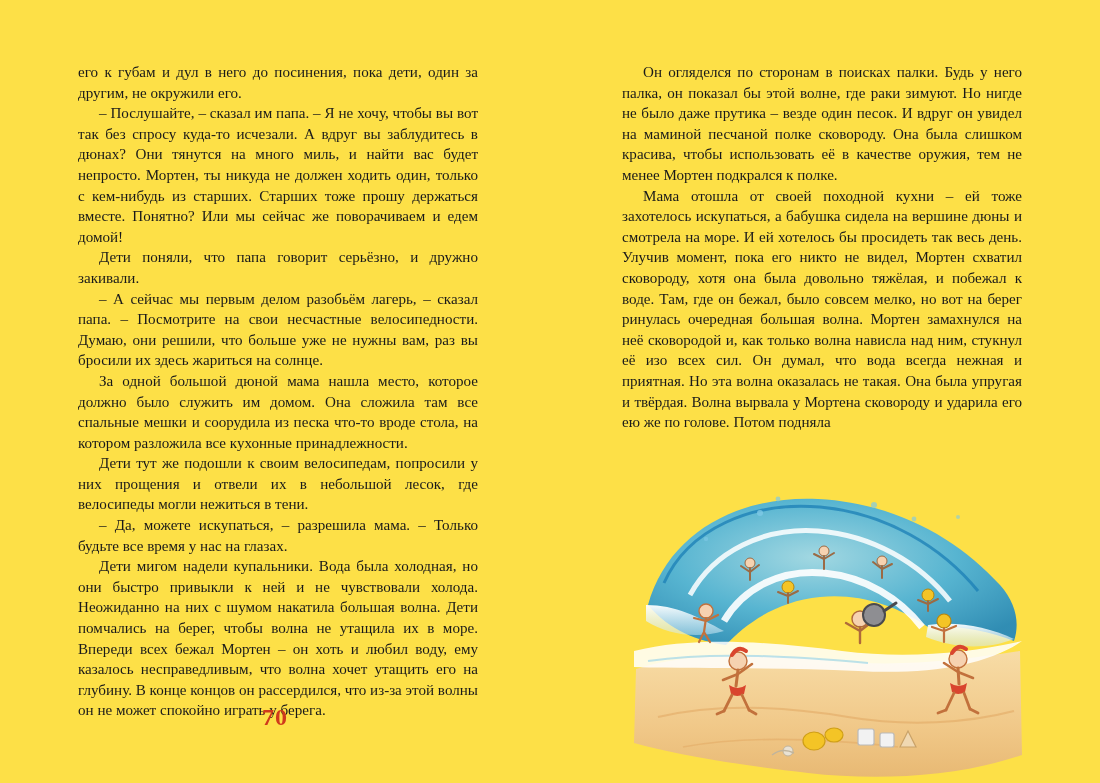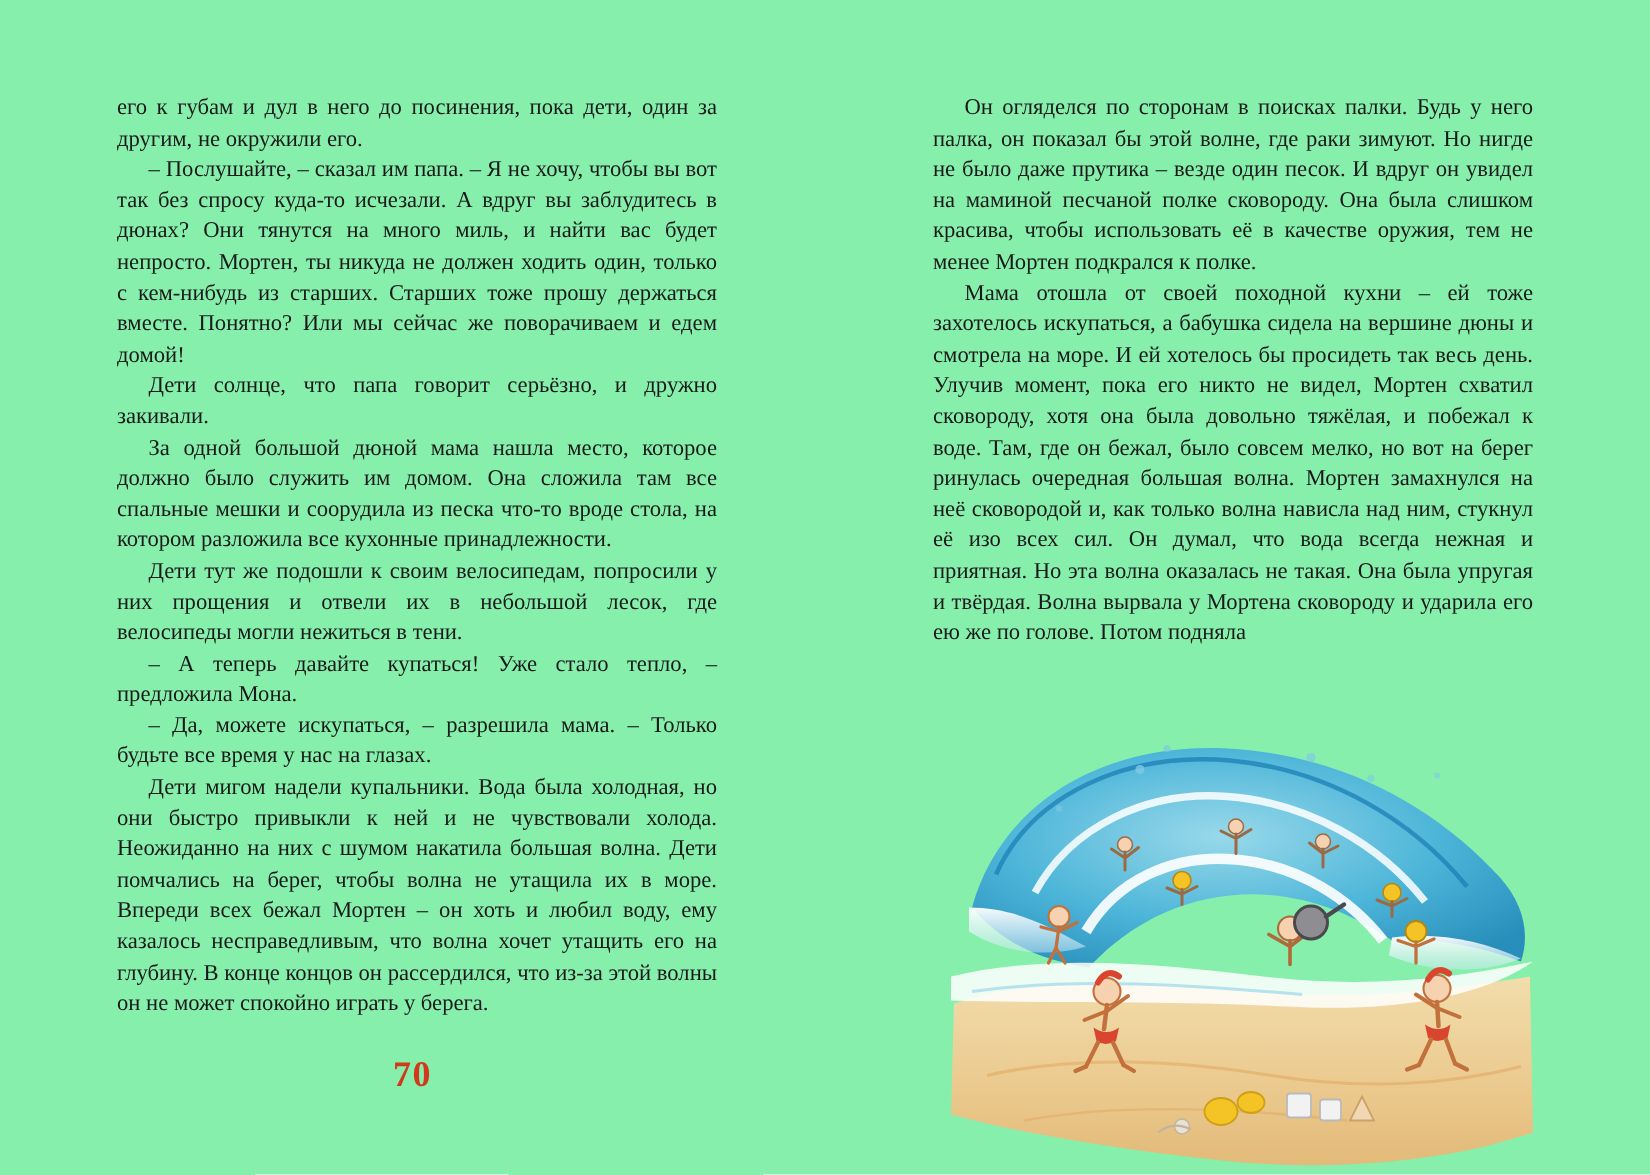--- a/index.html
+++ b/index.html
@@ -11,21 +11,21 @@
     width: 1100px;
     height: 783px;
     font-family: "Liberation Serif", serif;
     color: #1a1a1a;
     overflow: hidden;
   }
   .page {
     position: relative;
     width: 1100px;
     height: 783px;
-    background: #86efac;
+    background: #fde047;
   }
   .spread {
     display: flex;
     gap: 0;
     width: 1100px;
     height: 783px;
     box-sizing: border-box;
     padding: 62px 0 0 0;
   }
   .page-half {
@@ -76,24 +76,24 @@
 </head>
 <body>
 
 <div class="page">
   <div class="spread">
 
     <div class="page-half left">
       <div class="body-text">
         <p>его к губам и дул в него до посинения, пока дети, один за другим, не окружили его.</p>
         <p class="indent">– Послушайте, – сказал им папа. – Я не хочу, чтобы вы вот так без спросу куда-то исчезали. А вдруг вы заблудитесь в дюнах? Они тянутся на много миль, и найти вас будет непросто. Мортен, ты никуда не должен ходить один, только с кем-нибудь из старших. Старших тоже прошу держаться вместе. Понятно? Или мы сейчас же поворачиваем и едем домой!</p>
-        <p class="indent">Дети солнце, что папа говорит серьёзно, и дружно закивали.</p>
+        <p class="indent">Дети поняли, что папа говорит серьёзно, и дружно закивали.</p>
+        <p class="indent">– А сейчас мы первым делом разобьём лагерь, – сказал папа. – Посмотрите на свои несчастные велосипедности. Думаю, они решили, что больше уже не нужны вам, раз вы бросили их здесь жариться на солнце.</p>
         <p class="indent">За одной большой дюной мама нашла место, которое должно было служить им домом. Она сложила там все спальные мешки и соорудила из песка что-то вроде стола, на котором разложила все кухонные принадлежности.</p>
         <p class="indent">Дети тут же подошли к своим велосипедам, попросили у них прощения и отвели их в небольшой лесок, где велосипеды могли нежиться в тени.</p>
-        <p class="indent">– А теперь давайте купаться! Уже стало тепло, – предложила Мона.</p>
         <p class="indent">– Да, можете искупаться, – разрешила мама. – Только будьте все время у нас на глазах.</p>
         <p class="indent">Дети мигом надели купальники. Вода была холодная, но они быстро привыкли к ней и не чувствовали холода. Неожиданно на них с шумом накатила большая волна. Дети помчались на берег, чтобы волна не утащила их в море. Впереди всех бежал Мортен – он хоть и любил воду, ему казалось несправедливым, что волна хочет утащить его на глубину. В конце концов он рассердился, что из-за этой волны он не может спокойно играть у берега.</p>
       </div>
       <div class="folio">70</div>
     </div>
 
     <div class="page-half right">
       <div class="body-text">
         <p class="indent">Он огляделся по сторонам в поисках палки. Будь у него палка, он показал бы этой волне, где раки зимуют. Но нигде не было даже прутика – везде один песок. И вдруг он увидел на маминой песчаной полке сковороду. Она была слишком красива, чтобы использовать её в качестве оружия, тем не менее Мортен подкрался к полке.</p>
         <p class="indent">Мама отошла от своей походной кухни – ей тоже захотелось искупаться, а бабушка сидела на вершине дюны и смотрела на море. И ей хотелось бы просидеть так весь день. Улучив момент, пока его никто не видел, Мортен схватил сковороду, хотя она была довольно тяжёлая, и побежал к воде. Там, где он бежал, было совсем мелко, но вот на берег ринулась очередная большая волна. Мортен замахнулся на неё сковородой и, как только волна нависла над ним, стукнул её изо всех сил. Он думал, что вода всегда нежная и приятная. Но эта волна оказалась не такая. Она была упругая и твёрдая. Волна вырвала у Мортена сковороду и ударила его ею же по голове. Потом подняла</p>

